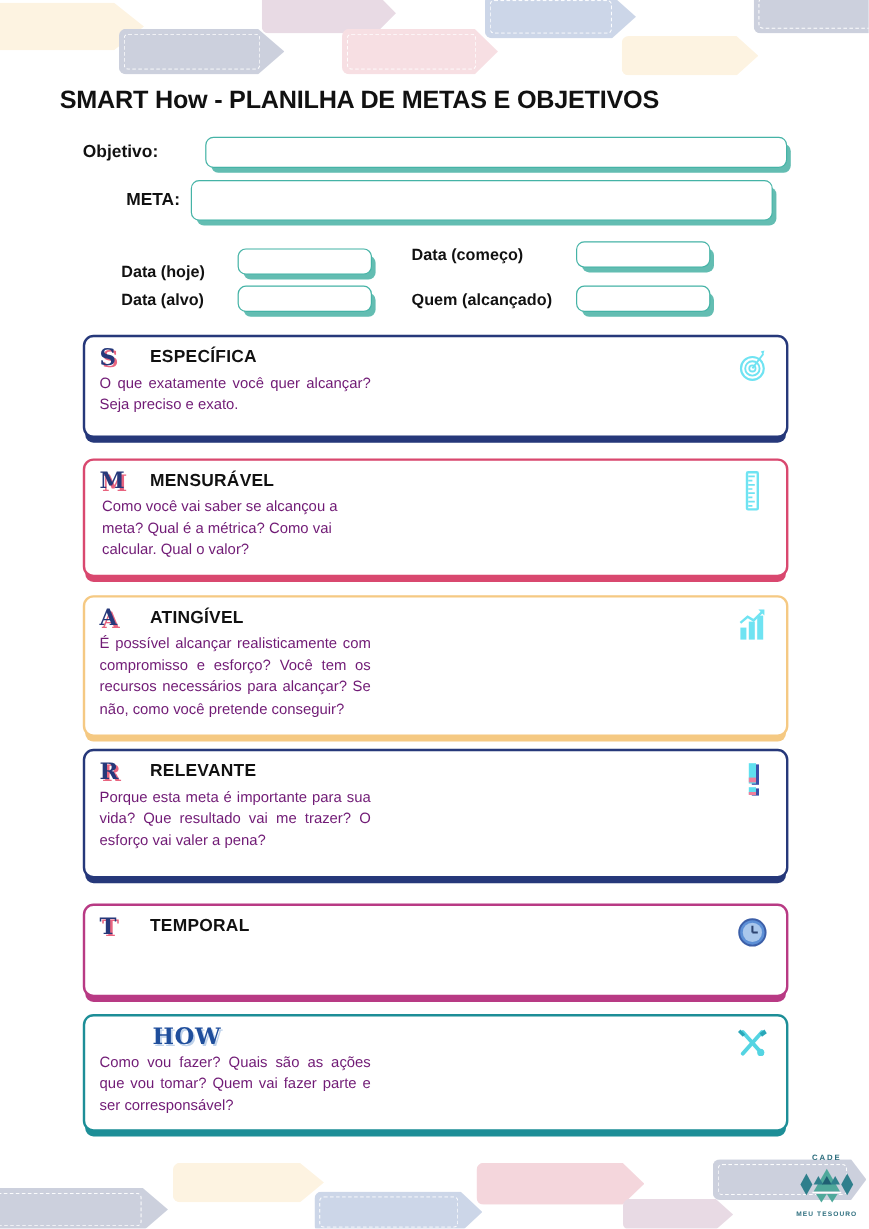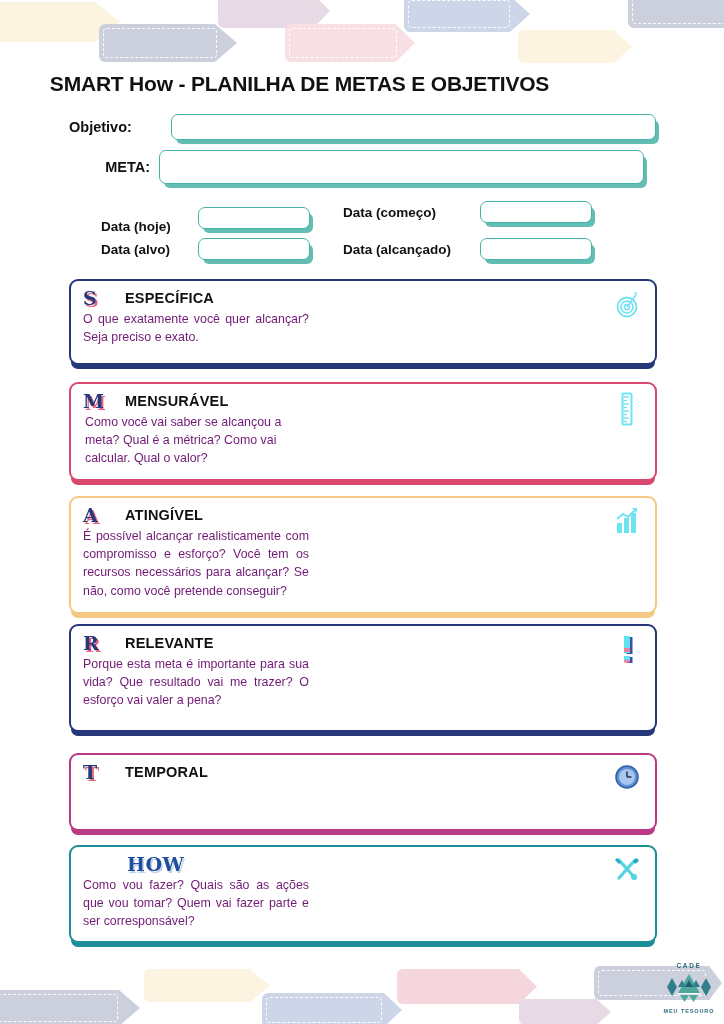--- a/index.html
+++ b/index.html
@@ -239,21 +239,21 @@
   </div>
   <div class="date-row" id="date-comeco">
     <span class="field-label">Data (começo)</span>
     <div class="tealbox"></div>
   </div>
   <div class="date-row" id="date-alvo">
     <span class="field-label">Data (alvo)</span>
     <div class="tealbox"></div>
   </div>
   <div class="date-row" id="date-alcancado">
-    <span class="field-label">Data (alcançado)</span>
+    <span class="field-label">Quem (alcançado)</span>
     <div class="tealbox"></div>
   </div>
 
   <div class="smart-card" id="card-s">
     <div class="card-head">
       <span class="slab-letter">S</span>
       <span class="card-title">ESPECÍFICA</span>
     </div>
     <div class="card-body justify">O que exatamente você quer alcançar? Seja preciso e exato.</div>
     <span class="card-icon">

